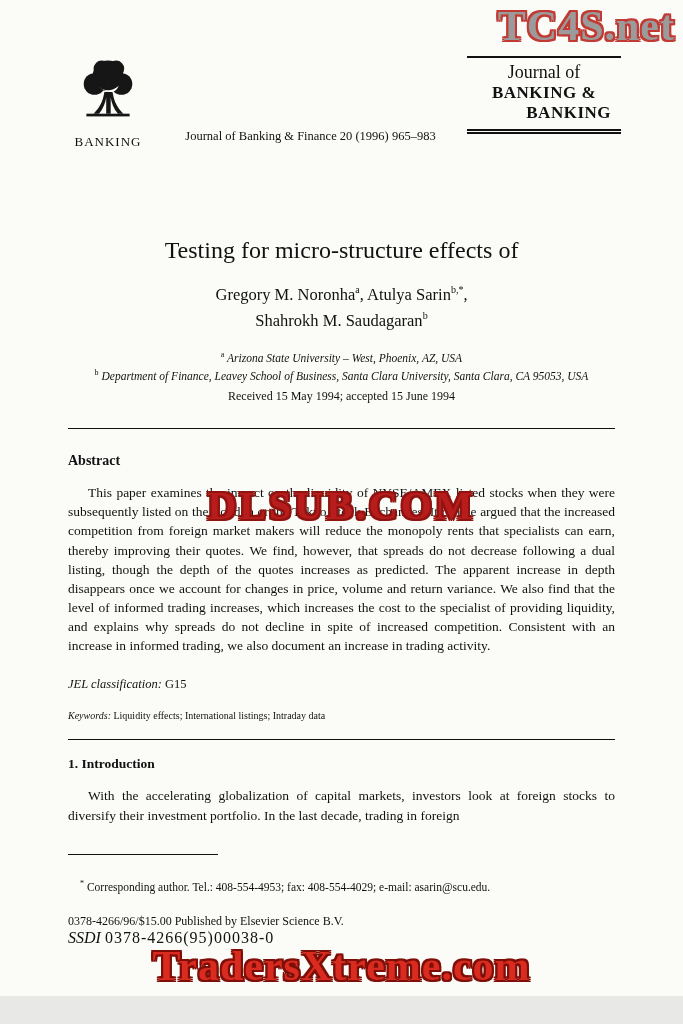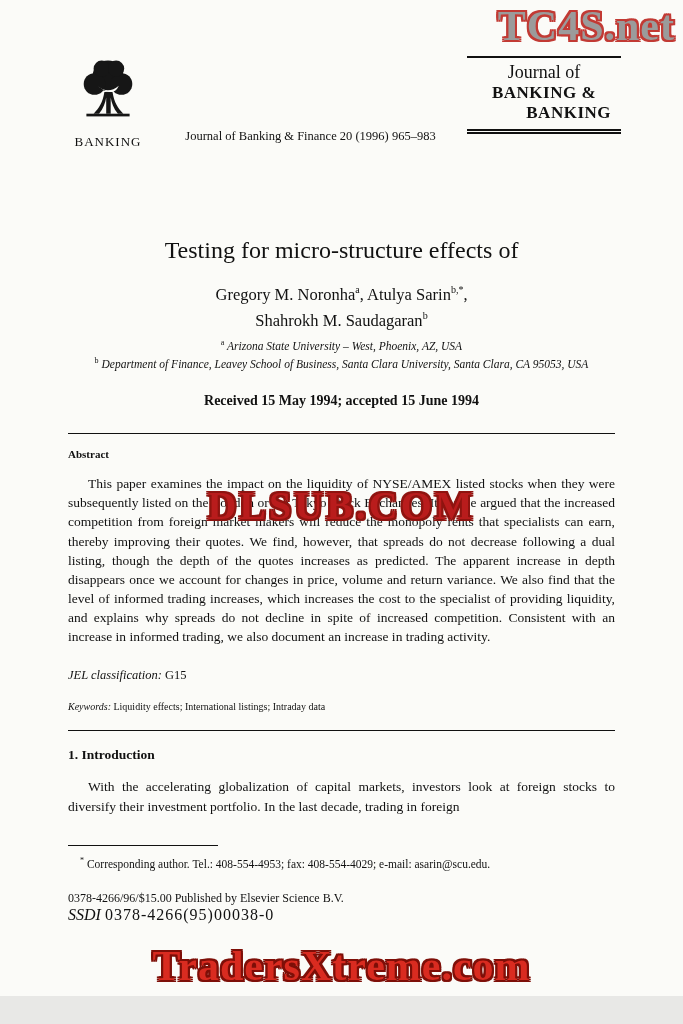--- a/index.html
+++ b/index.html
@@ -48,44 +48,44 @@
     padding:4px 4px 6px 4px;
   }
   .jb-line1{font-size:18px;}
   .jb-line2,.jb-line3{font-size:17px;font-weight:bold;letter-spacing:.5px;}
   .jb-line3{text-align:right;padding-right:6px;}
 
   
   .title{margin-top:84px;text-align:center;font-size:24px;line-height:1.35;}
   .authors{margin-top:16px;text-align:center;font-size:16.5px;line-height:1.5;}
   .authors sup{font-size:10px;}
-  .affiliations{margin-top:4px;text-align:center;font-style:italic;font-size:11.5px;line-height:1.5;}
+  .affiliations{margin-top:16px;text-align:center;font-style:italic;font-size:11.5px;line-height:1.5;}
   .affiliations sup{font-size:8px;font-style:normal;}
-  .received{margin-top:20px;text-align:center;font-size:14px;font-weight:bold;}
+  .received{margin-top:4px;text-align:center;font-size:12px;}
 
   .rule{border:none;border-top:1.5px solid #111;margin:24px 0 0 0;}
   .rule-2{border:none;border-top:1.5px solid #111;margin:18px 0 0 0;}
 
   
-  .abstract-heading{font-weight:bold;font-size:11px;margin-top:14px;}
+  .abstract-heading{font-weight:bold;font-size:14px;margin-top:24px;}
   .abstract-text{
     margin-top:14px;font-size:13.5px;line-height:1.42;
     text-align:justify;text-indent:20px;
   }
   .jel{margin-top:22px;font-size:12.5px;}
   .keywords{margin-top:18px;font-size:10px;}
   .ital{font-style:italic;}
 
   
   .section-heading{font-weight:bold;font-size:13.5px;margin-top:16px;}
   .intro-text{margin-top:14px;font-size:13.5px;line-height:1.45;text-align:justify;text-indent:20px;}
 
   
   .footnote-rule{border:none;border-top:1px solid #111;width:150px;margin:28px 0 0 0;}
-  .footnote{margin-top:10px;font-size:11.5px;text-indent:12px;}
+  .footnote{margin-top:24px;font-size:11.5px;text-indent:12px;}
   .footnote sup{font-size:8px;}
   .copyright{margin-top:22px;font-size:12px;}
   .ssdi{margin-top:0;font-size:16px;letter-spacing:1px;}
   .ssdi .ital{letter-spacing:0;}
 </style>
 </head>
 <body>
 
 <div class="page">
 

